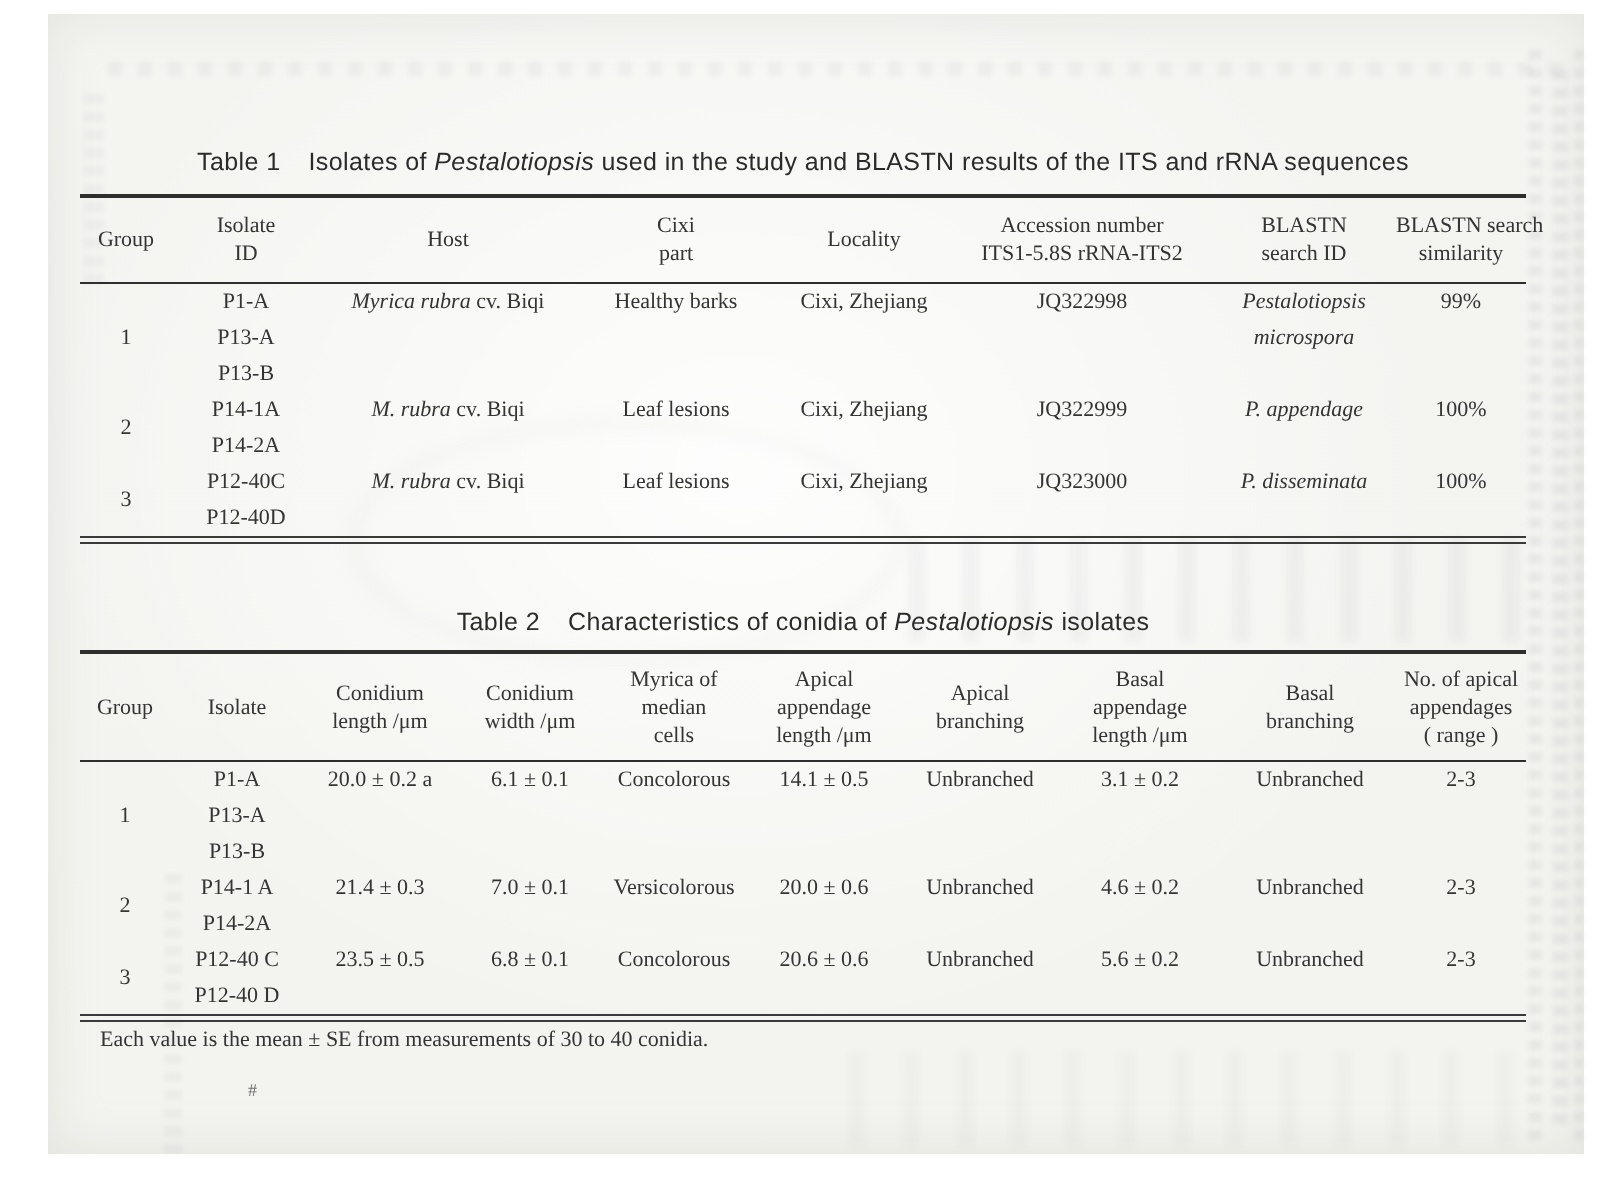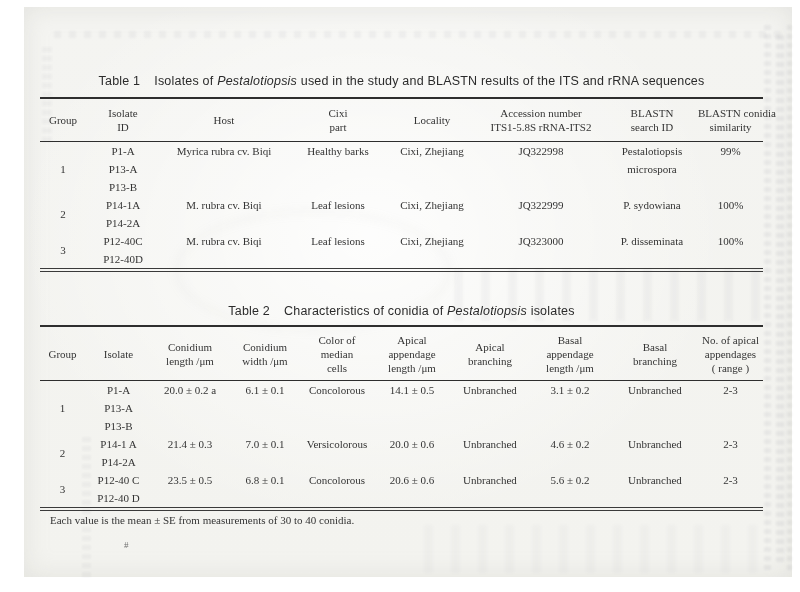--- a/index.html
+++ b/index.html
@@ -70,21 +70,21 @@
   }
   #table1 thead th { height:42px; }
   #table2 thead th { height:53px; }
   table.sci thead .hl { line-height:14px; white-space:nowrap; }
   table.sci td {
     padding:0; text-align:center; vertical-align:top;
     height:18px; line-height:18px; white-space:nowrap;
   }
   table.sci td.grp { vertical-align:middle; line-height:normal; }
   table.sci td .ln { line-height:18px; height:18px; }
-  .it { }
+  .it { font-style:italic; }
   tbody tr { height:18px; }
 </style>
 </head>
 <body>
 
 <div class="scan-page">
 
   <div class="hband" style="left:30px; top:24px; width:730px; height:7px;"></div>
   <div class="vband" style="left:740px; top:18px; width:7px; height:545px;"></div>
   <div class="vband" style="left:752px; top:28px; width:8px; height:530px;"></div>
@@ -135,21 +135,21 @@
         </th>
       <th>
           <div class="hl">Accession number</div>
           <div class="hl">ITS1-5.8S rRNA-ITS2</div>
         </th>
       <th>
           <div class="hl">BLASTN</div>
           <div class="hl">search ID</div>
         </th>
       <th>
-          <div class="hl">BLASTN conidia</div>
+          <div class="hl">BLASTN search</div>
           <div class="hl">similarity</div>
         </th>
     </tr>
   </thead>
   <tbody>
 
     <tr>
       <td class="grp" rowspan="3">1</td>
       <td>P1-A</td>
       <td rowspan="3"><span class="it">Myrica rubra</span> <span>cv. Biqi</span></td>
@@ -170,21 +170,21 @@
       </tr>
 
     <tr>
       <td class="grp" rowspan="2">2</td>
       <td>P14-1A</td>
       <td rowspan="2"><span class="it">M. rubra</span> <span>cv. Biqi</span></td>
       <td rowspan="2">Leaf lesions</td>
       <td rowspan="2">Cixi, Zhejiang</td>
       <td rowspan="2">JQ322999</td>
       <td rowspan="2" class="it">
-          <div class="ln">P. sydowiana</div>
+          <div class="ln">P. appendage</div>
         </td>
       <td rowspan="2">100%</td>
     </tr>
     <tr>
         <td>P14-2A</td>
       </tr>
 
     <tr>
       <td class="grp" rowspan="2">3</td>
       <td>P12-40C</td>
@@ -232,21 +232,21 @@
         </th>
       <th>
           <div class="hl">Conidium</div>
           <div class="hl">length /μm</div>
         </th>
       <th>
           <div class="hl">Conidium</div>
           <div class="hl">width /μm</div>
         </th>
       <th>
-          <div class="hl">Color of</div>
+          <div class="hl">Myrica of</div>
           <div class="hl">median</div>
           <div class="hl">cells</div>
         </th>
       <th>
           <div class="hl">Apical</div>
           <div class="hl">appendage</div>
           <div class="hl">length /μm</div>
         </th>
       <th>
           <div class="hl">Apical</div>

